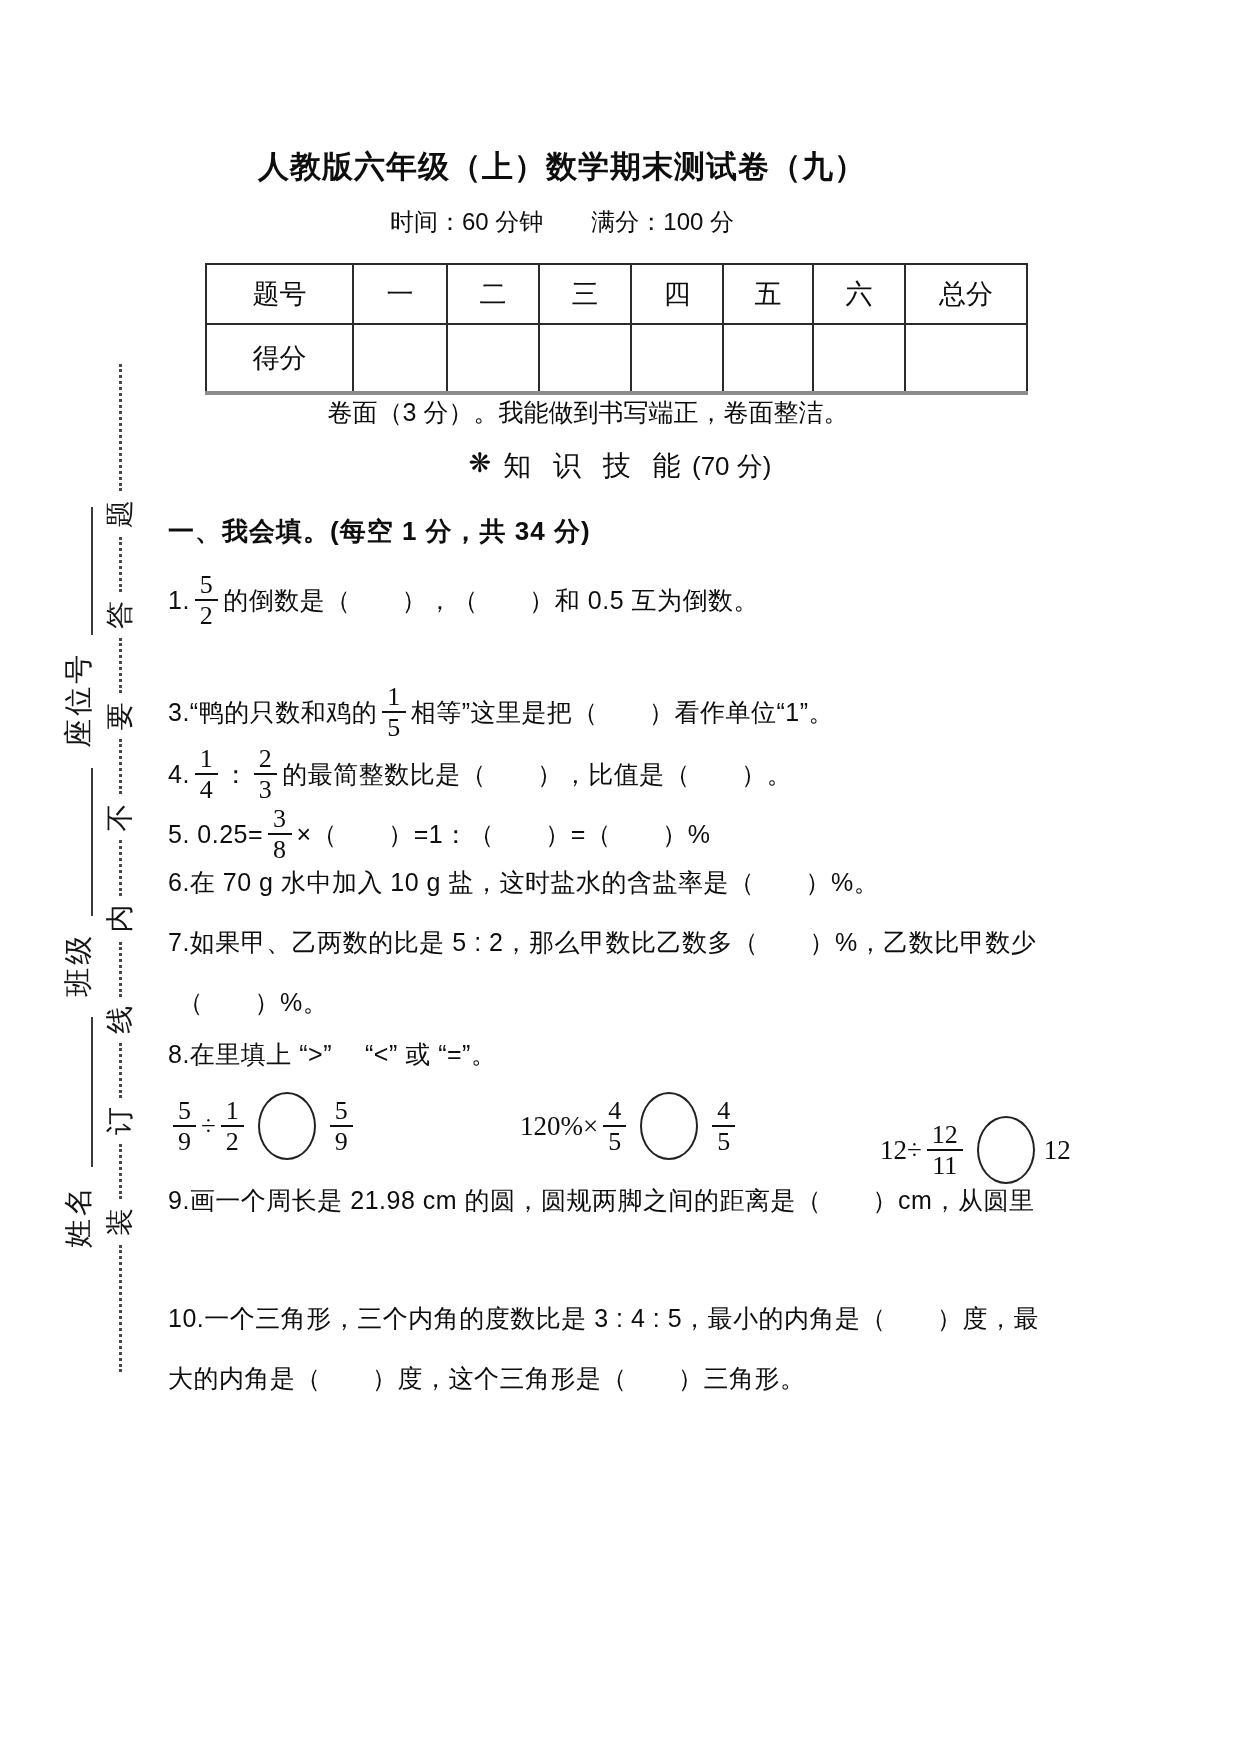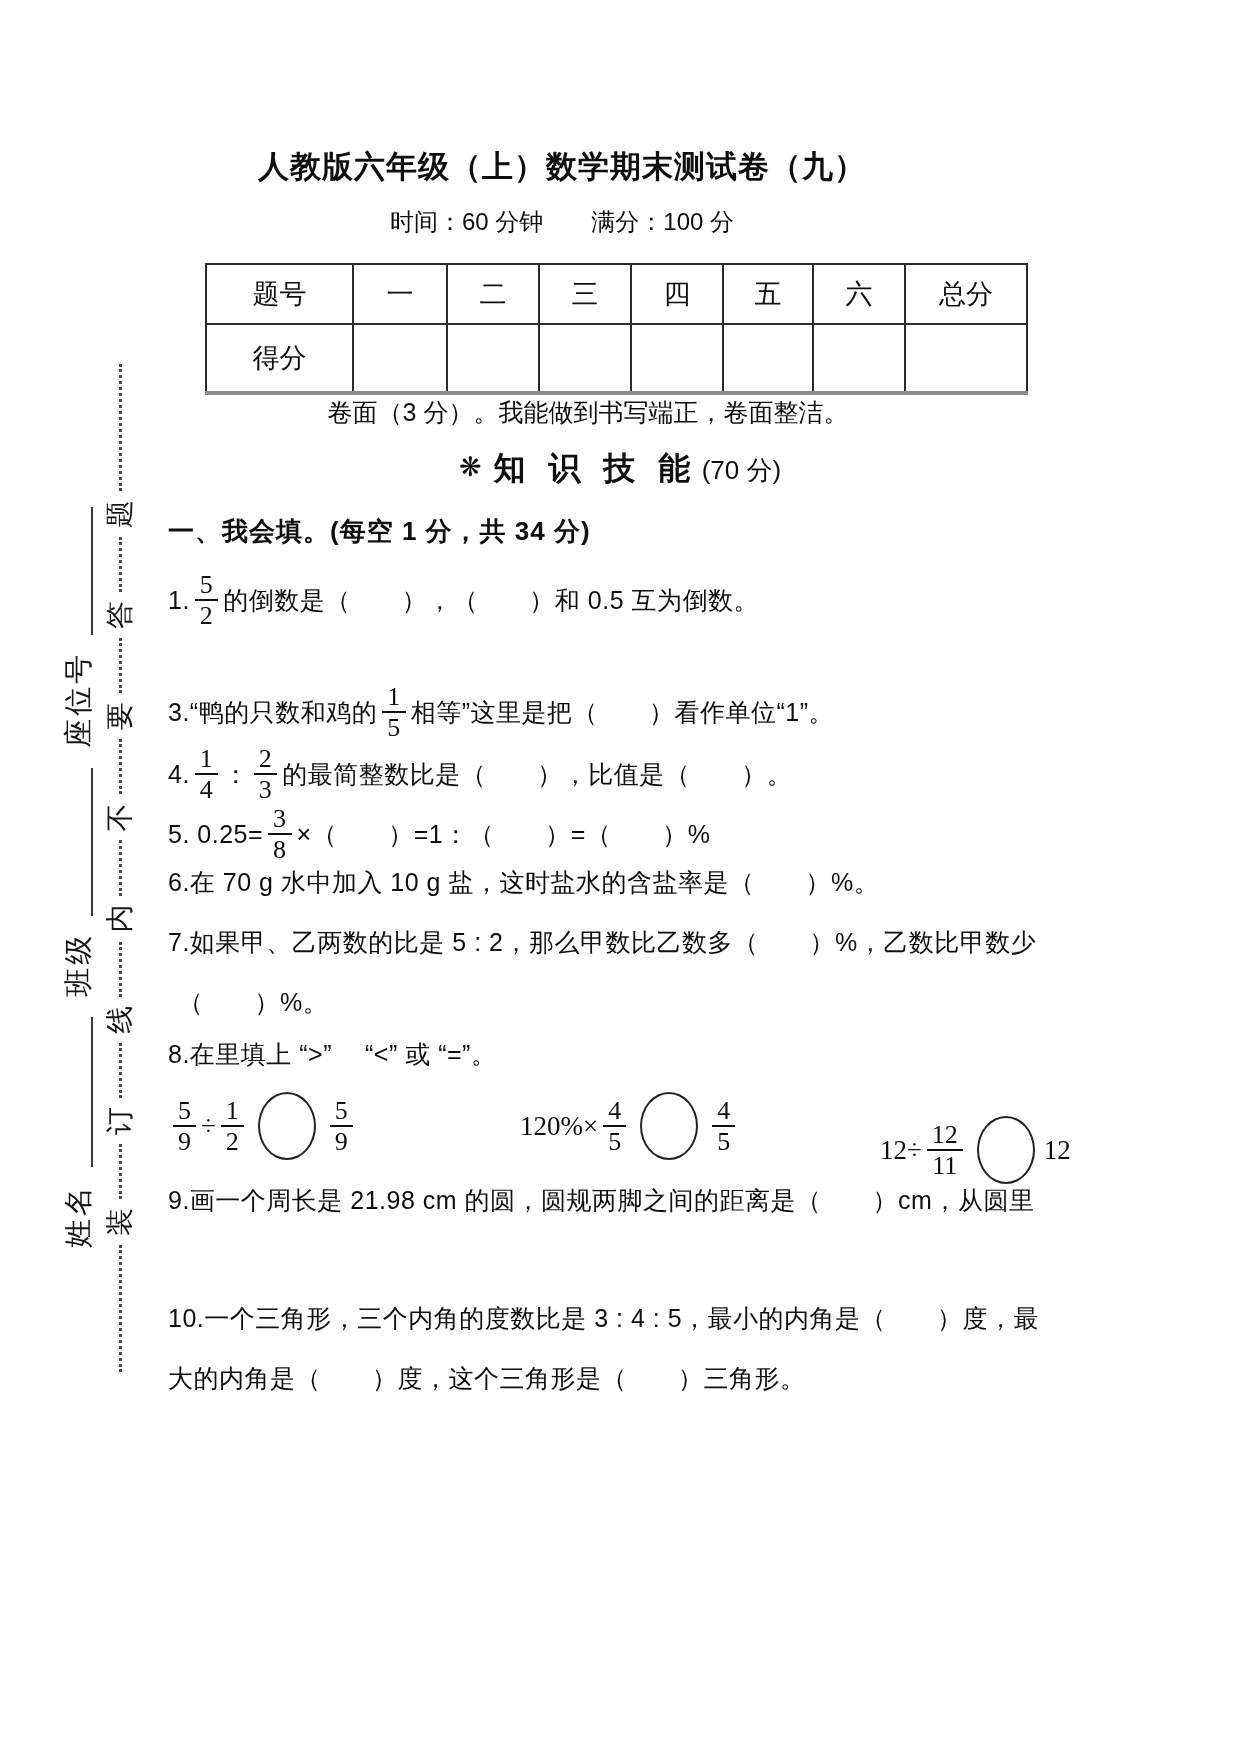--- a/index.html
+++ b/index.html
@@ -15,21 +15,21 @@
   .score-table{position:absolute;top:263px;left:205px;border-collapse:collapse;table-layout:fixed;
                border:2px solid #2b2b2b;border-bottom:4px solid #8c8c8c;}
   .score-table td{border:2px solid #2b2b2b;text-align:center;font-size:27px;padding:0;}
   .score-table .r1 td{height:58px;}
   .score-table .r2 td{height:66px;}
 
   .note{top:396px;left:0;width:1104px;text-align:center;font-size:25px;margin-left:36px;}
 
   .section{top:447px;left:110px;width:1020px;text-align:center;white-space:nowrap;}
   .section-icon{font-size:27px;margin-right:12px;vertical-align:3px;}
-  .section-title{font-size:32px;font-weight:700;letter-spacing:7px;}
+  .section-title{font-size:28px;font-weight:400;letter-spacing:7px;}
   .section-points{font-size:26px;}
 
   .h1{top:514px;left:168px;font-size:26px;font-weight:bold;letter-spacing:1px;}
 
   .q{position:absolute;left:168px;font-size:25px;letter-spacing:0.5px;white-space:nowrap;}
   .qf{display:flex;align-items:center;}
 
   .frac{display:inline-flex;flex-direction:column;align-items:center;
         font-family:"Liberation Serif",serif;font-size:26px;line-height:1.12;
         margin:0 5px;vertical-align:middle;}

